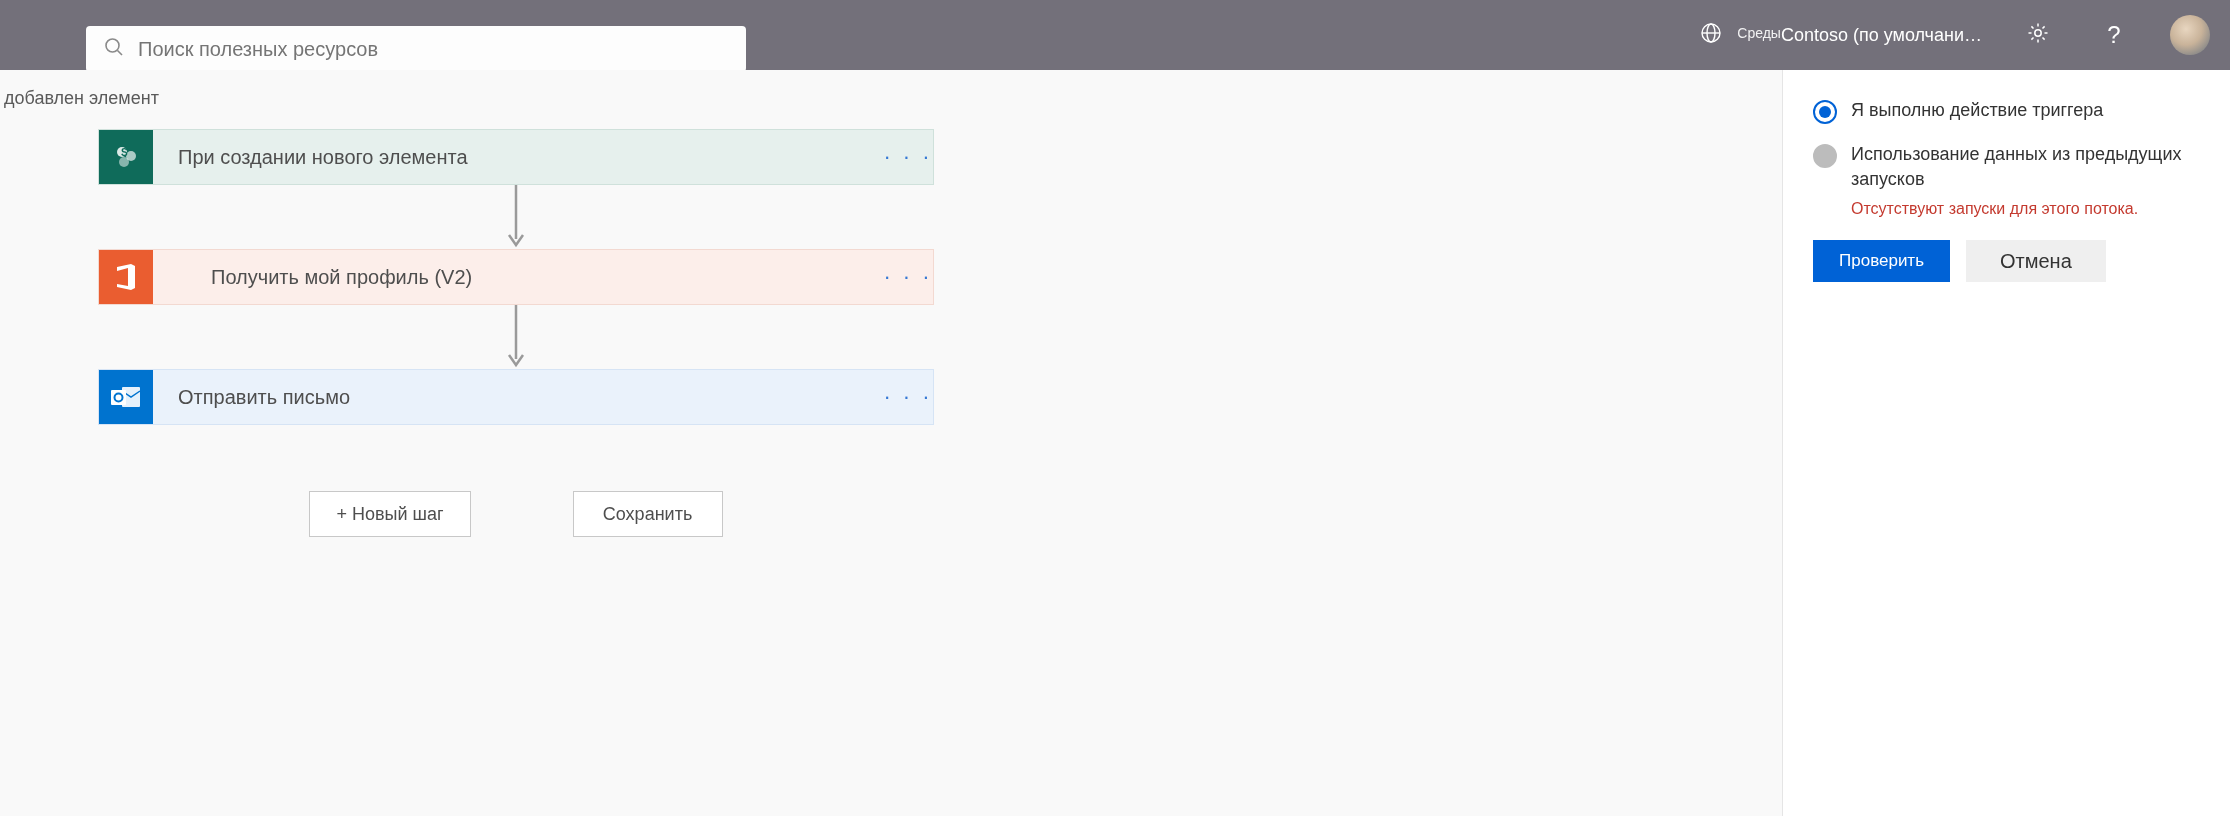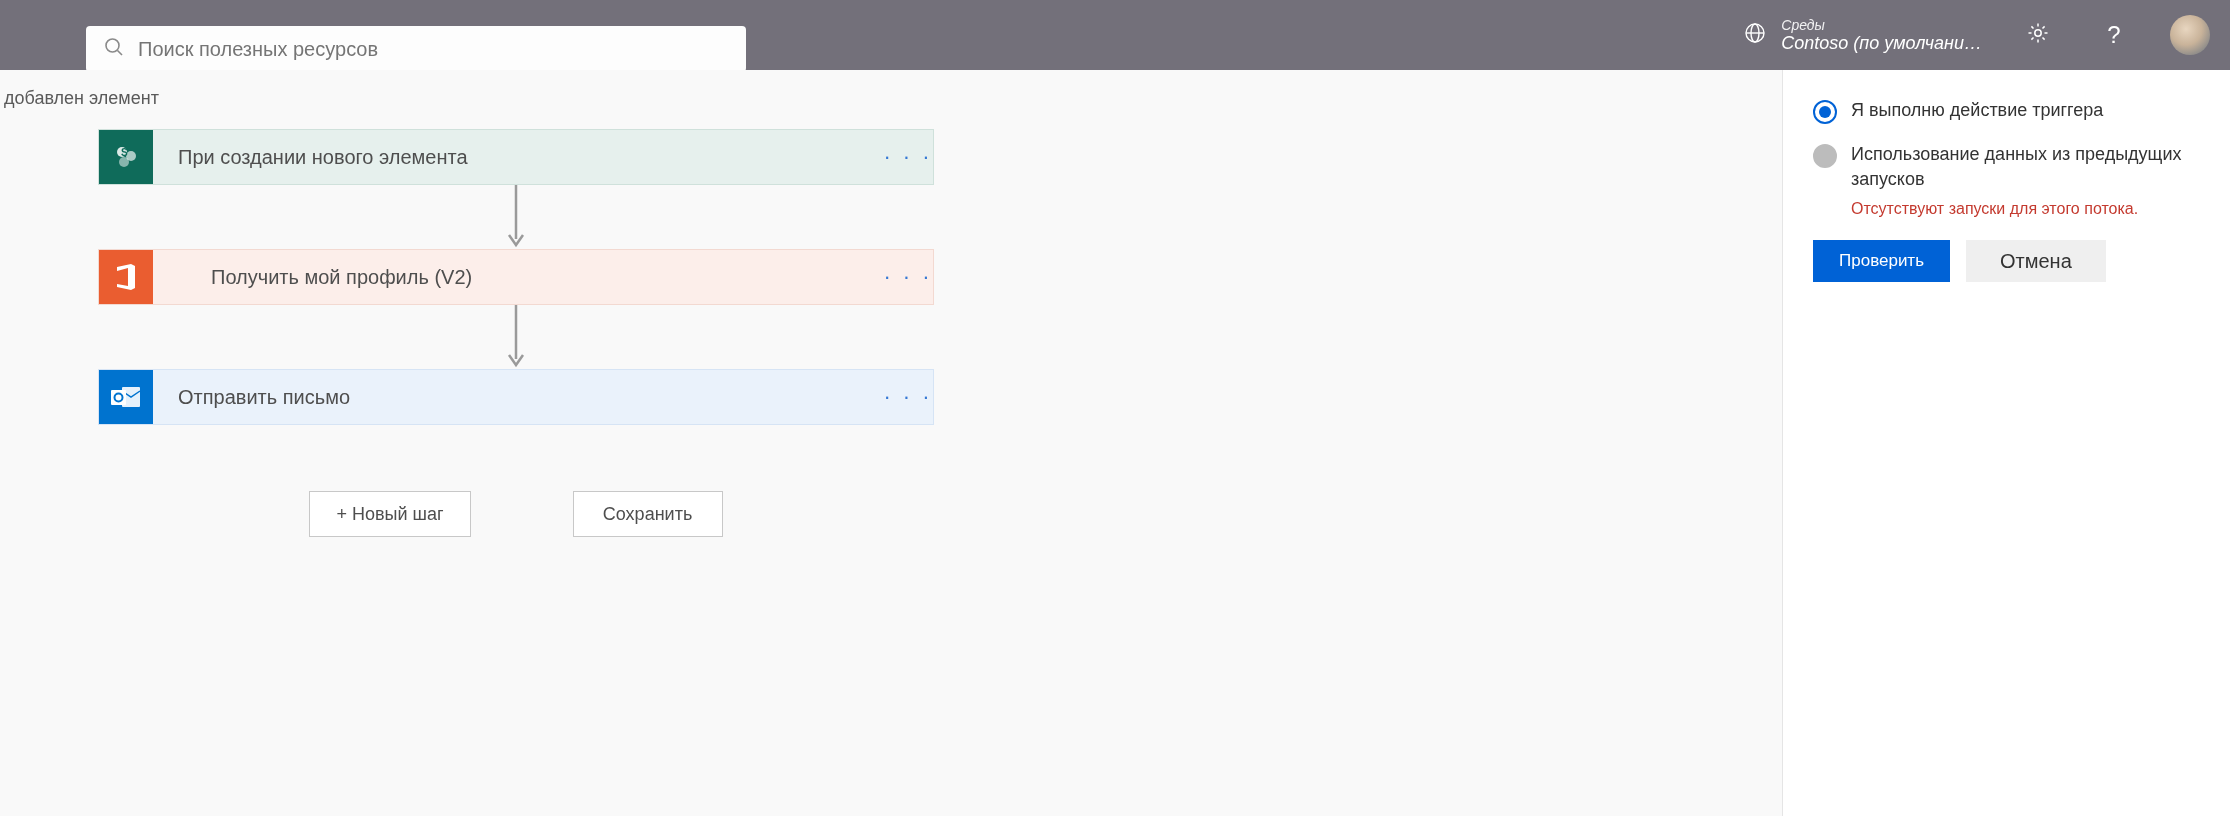--- a/index.html
+++ b/index.html
@@ -38,21 +38,21 @@
   }
   .header-spacer { flex: 1; }
   .env-block {
     display: flex;
     align-items: center;
     gap: 14px;
     color: #fff;
     cursor: pointer;
     max-width: 290px;
   }
-  .env-text { display: flex; flex-direction: column; min-width: 0; font-style: italic; }
+  .env-text { display: flex; flex-direction: row; min-width: 0; }
   .env-label { font-size: 14px; opacity: .9; }
   .env-name { font-size: 18px; white-space: nowrap; overflow: hidden; text-overflow: ellipsis; max-width: 220px; }
   .header-iconbtn {
     width: 40px; height: 40px;
     display: flex; align-items: center; justify-content: center;
     color: #fff; cursor: pointer;
     margin-left: 18px;
   }
   .avatar {
     width: 40px; height: 40px; border-radius: 50%;

